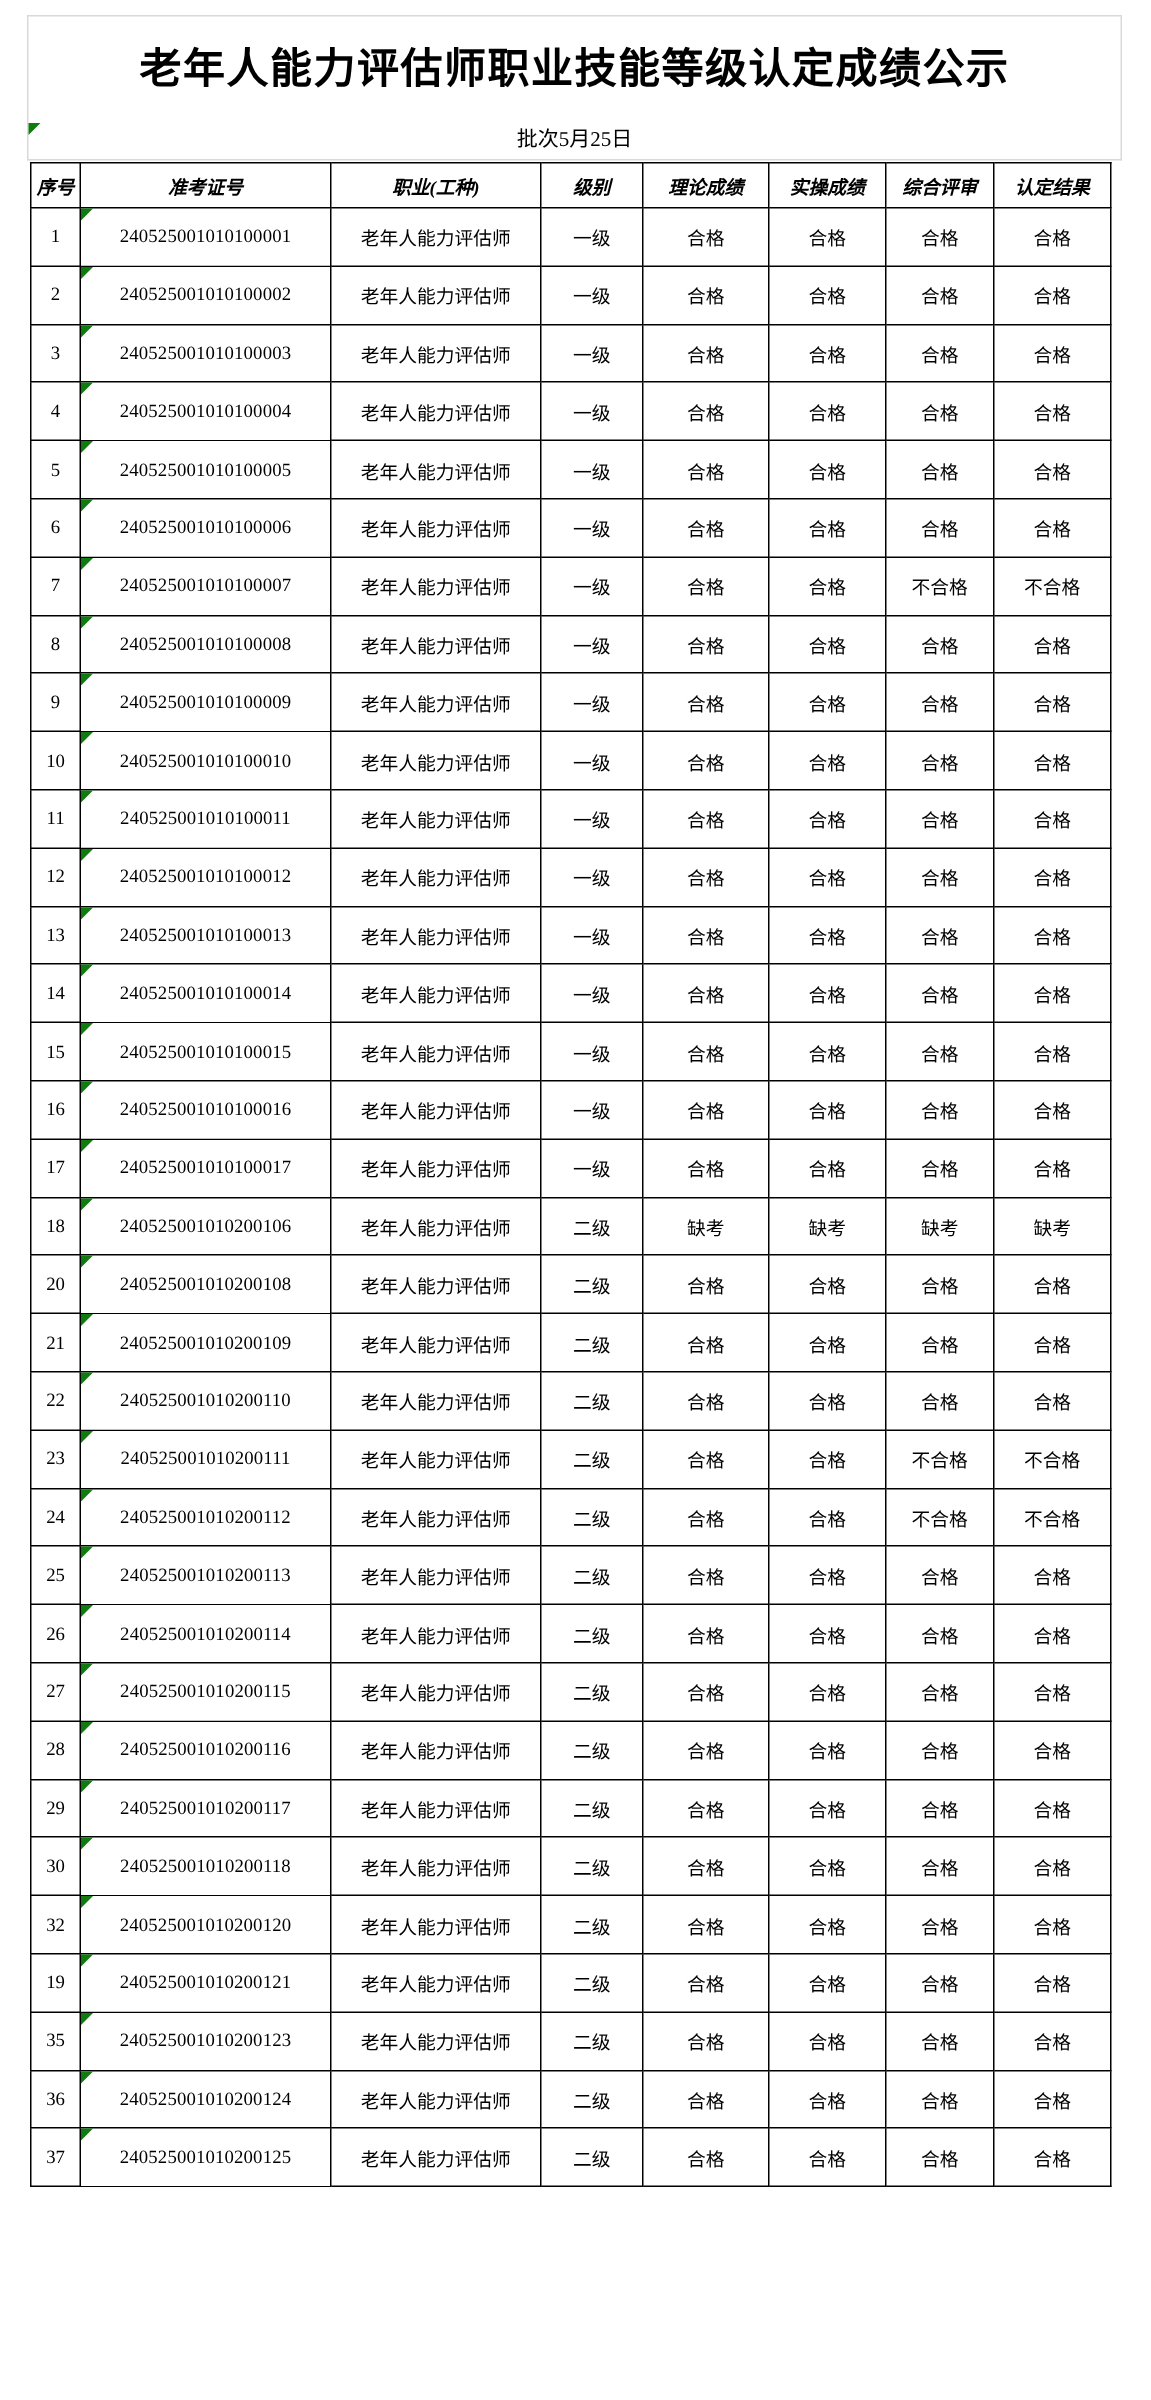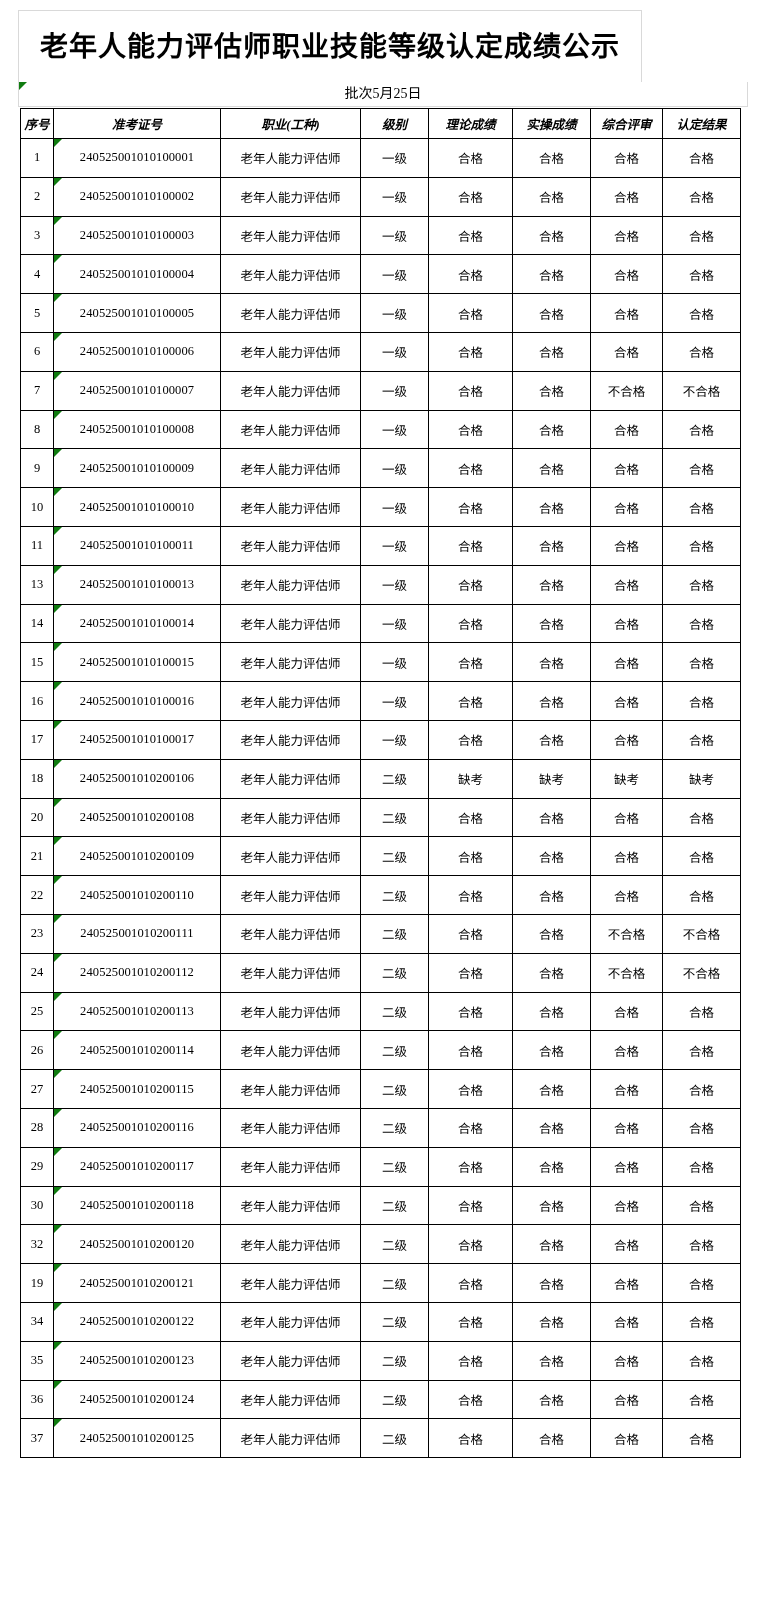--- a/index.html
+++ b/index.html
@@ -22,21 +22,21 @@
     width: 767px;
     height: 1600px;
     background: #ffffff;
   }
 
   
   .title-block {
     position: absolute;
     left: 18px;
     top: 10px;
-    width: 624px;
+    width: 730px;
     height: 72px;
     box-sizing: border-box;
     border: 1px solid #d9d9d9;
     border-bottom: none;
     background: #ffffff;
     display: flex;
     align-items: center;
     justify-content: center;
   }
   .title-text {
@@ -270,20 +270,30 @@
           <td class="c-idx">11</td>
           <td class="c-cert"><span class="marker"></span><span>240525001010100011</span></td>
           <td class="c-occ">老年人能力评估师</td>
           <td class="c-lvl">一级</td>
           <td class="c-score">合格</td>
           <td class="c-score">合格</td>
           <td class="c-score">合格</td>
           <td class="c-score">合格</td>
         </tr>
         <tr>
+          <td class="c-idx">12</td>
+          <td class="c-cert"><span class="marker"></span><span>240525001010100012</span></td>
+          <td class="c-occ">老年人能力评估师</td>
+          <td class="c-lvl">一级</td>
+          <td class="c-score">合格</td>
+          <td class="c-score">合格</td>
+          <td class="c-score">合格</td>
+          <td class="c-score">合格</td>
+        </tr>
+        <tr>
           <td class="c-idx">13</td>
           <td class="c-cert"><span class="marker"></span><span>240525001010100013</span></td>
           <td class="c-occ">老年人能力评估师</td>
           <td class="c-lvl">一级</td>
           <td class="c-score">合格</td>
           <td class="c-score">合格</td>
           <td class="c-score">合格</td>
           <td class="c-score">合格</td>
         </tr>
         <tr>
@@ -460,30 +470,20 @@
           <td class="c-idx">19</td>
           <td class="c-cert"><span class="marker"></span><span>240525001010200121</span></td>
           <td class="c-occ">老年人能力评估师</td>
           <td class="c-lvl">二级</td>
           <td class="c-score">合格</td>
           <td class="c-score">合格</td>
           <td class="c-score">合格</td>
           <td class="c-score">合格</td>
         </tr>
         <tr>
-          <td class="c-idx">34</td>
-          <td class="c-cert"><span class="marker"></span><span>240525001010200122</span></td>
-          <td class="c-occ">老年人能力评估师</td>
-          <td class="c-lvl">二级</td>
-          <td class="c-score">合格</td>
-          <td class="c-score">合格</td>
-          <td class="c-score">合格</td>
-          <td class="c-score">合格</td>
-        </tr>
-        <tr>
           <td class="c-idx">35</td>
           <td class="c-cert"><span class="marker"></span><span>240525001010200123</span></td>
           <td class="c-occ">老年人能力评估师</td>
           <td class="c-lvl">二级</td>
           <td class="c-score">合格</td>
           <td class="c-score">合格</td>
           <td class="c-score">合格</td>
           <td class="c-score">合格</td>
         </tr>
         <tr>

